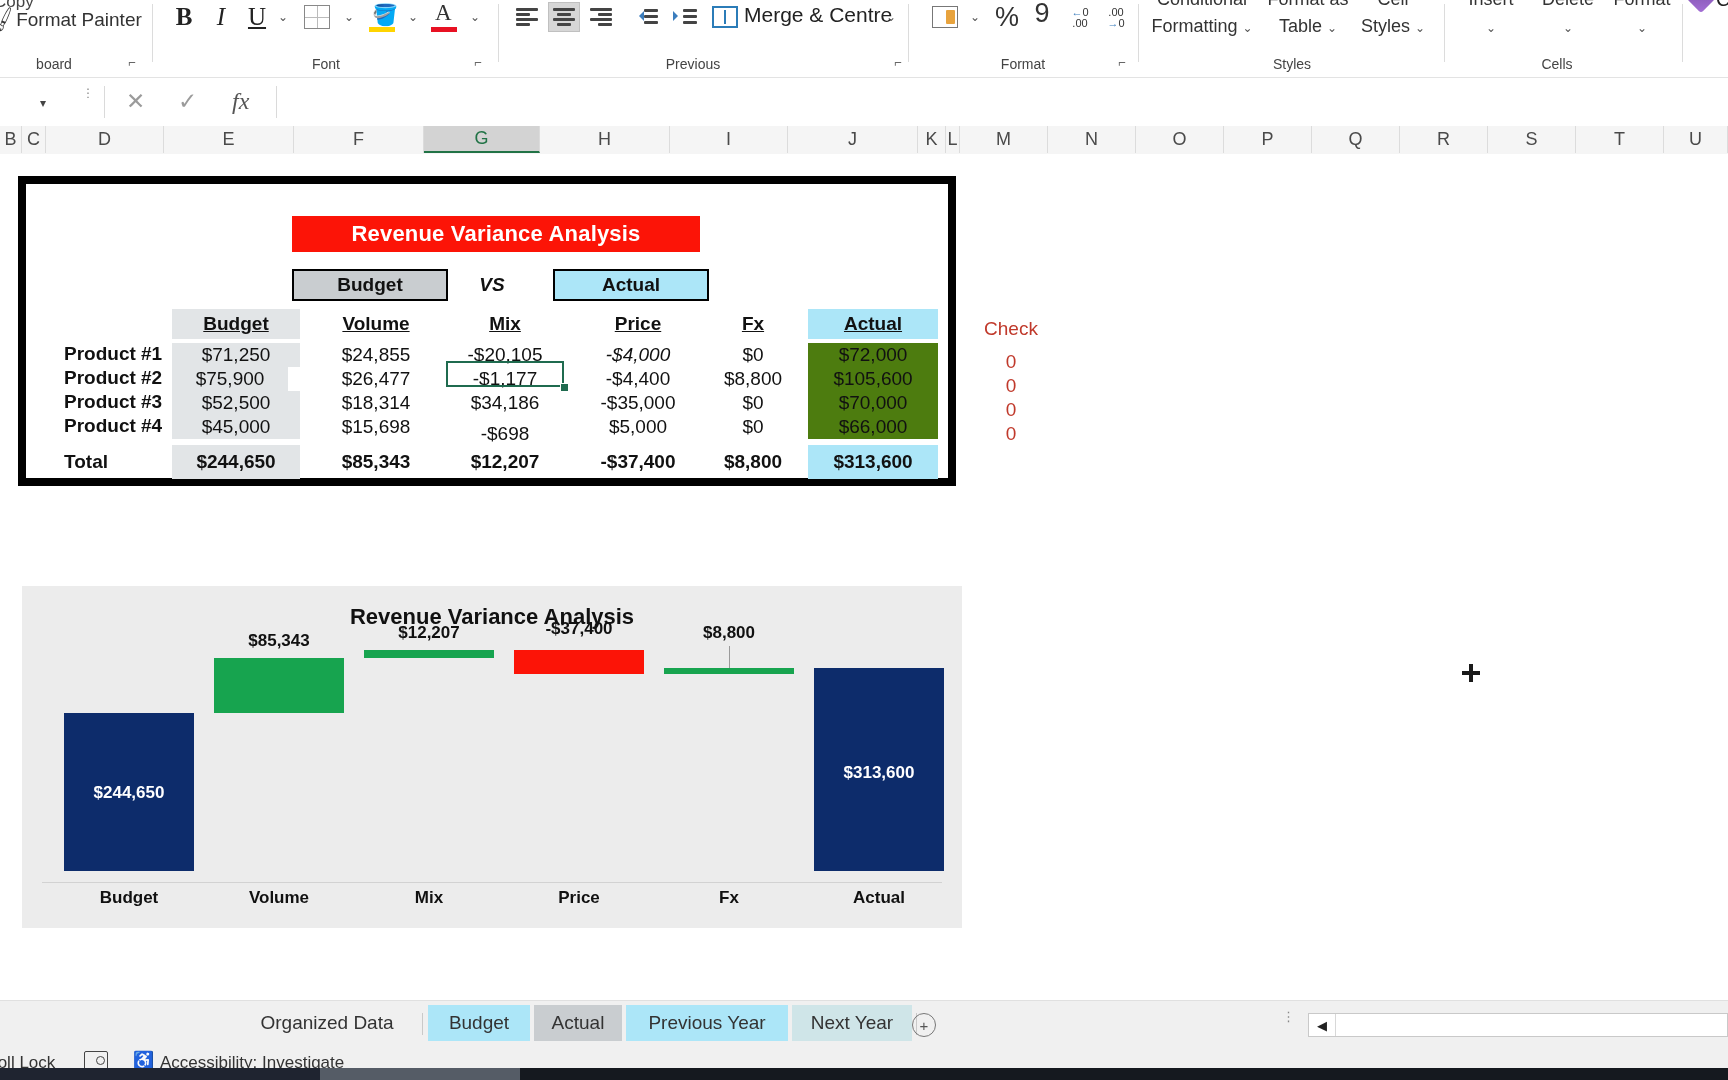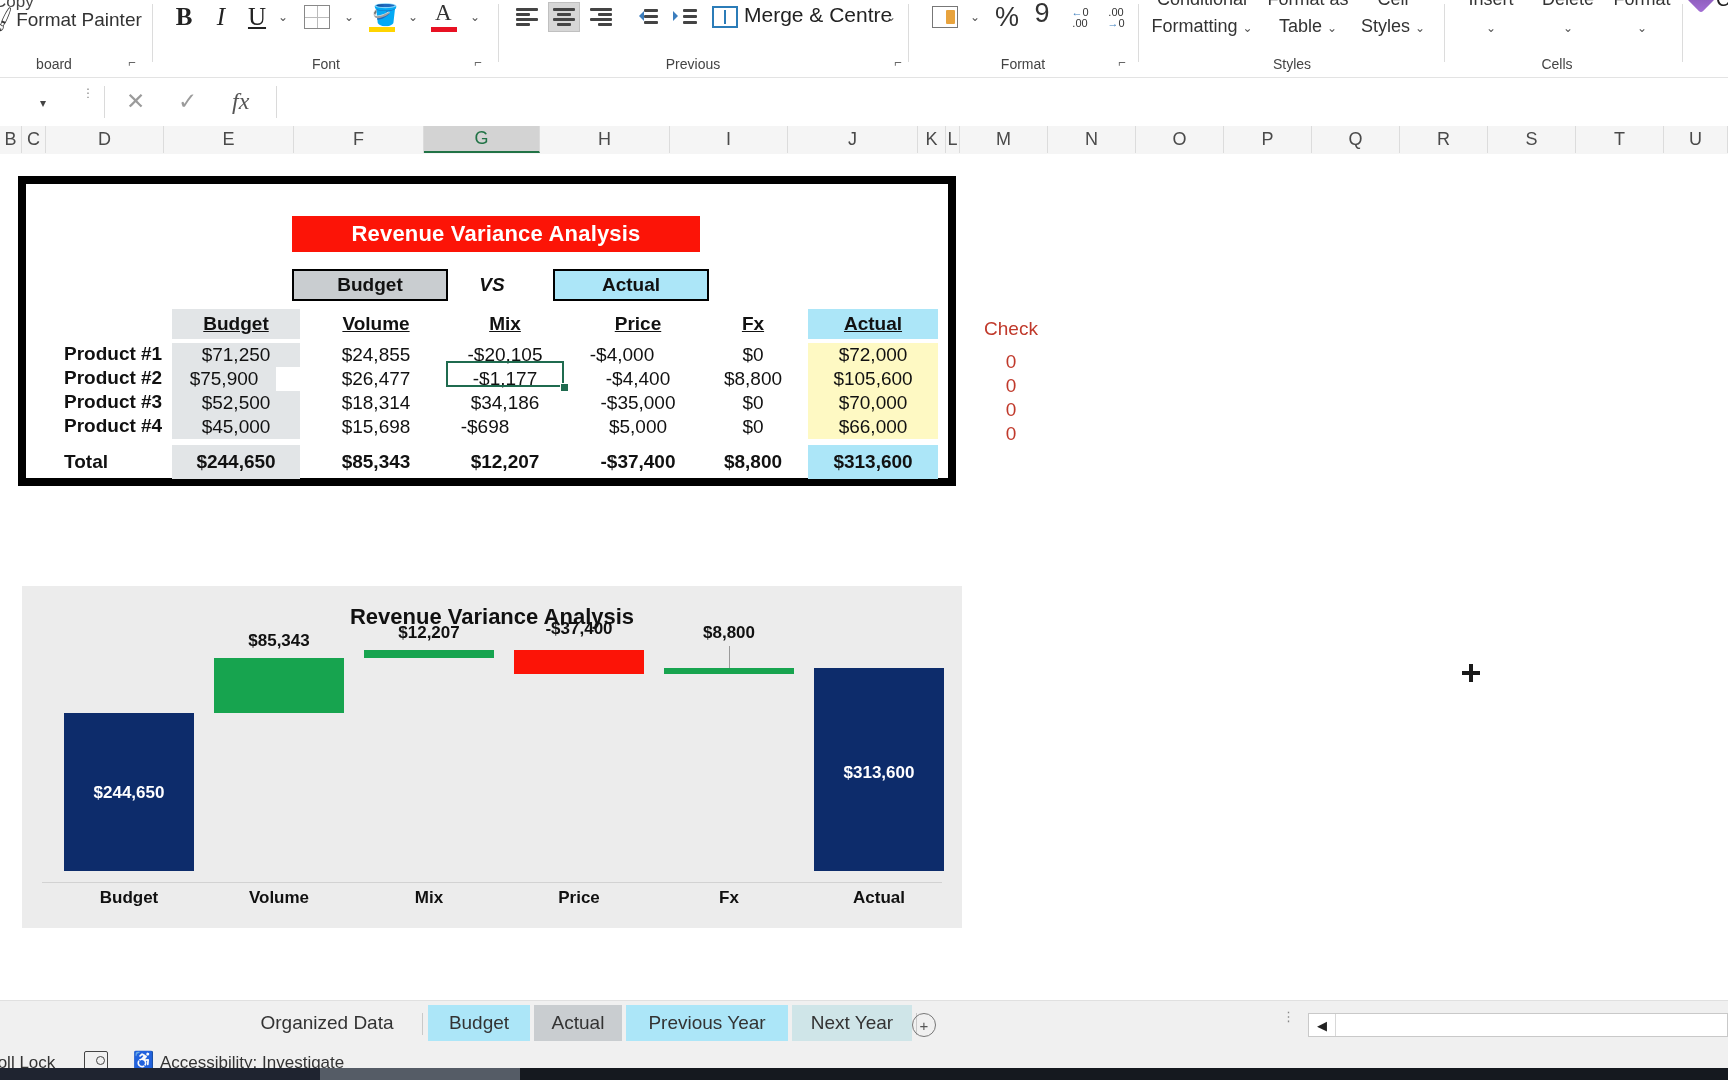--- a/index.html
+++ b/index.html
@@ -79,21 +79,21 @@
   .tbl{position:absolute;left:0;top:125px;width:100%;}
   .hrow{position:relative;height:30px;}
   .th{position:absolute;font-size:19px;font-weight:bold;color:#111;text-decoration:underline;
       display:flex;align-items:center;justify-content:center;height:30px;}
   .th.shade{background:#e2e5e7;}
   .th.blue{background:#ace6f8;}
   .drow{position:relative;height:24px;}
   .rlab{position:absolute;left:38px;font-size:19px;font-weight:bold;color:#111;}
   .cell{position:absolute;font-size:19px;color:#111;display:flex;align-items:center;justify-content:center;height:24px;}
   .cell.shade{background:#e2e5e7;}
-  .cell.blue{background:#fef9c3;}
+  .cell.blue{background:#4d7c0f;}
   .trow{position:relative;height:34px;}
   .tcell{position:absolute;font-size:19px;font-weight:bold;color:#111;display:flex;align-items:center;justify-content:center;height:34px;}
   .tcell.shade{background:#e2e5e7;}
   .tcell.blue{background:#ace6f8;}
   .tlab{position:absolute;left:38px;font-size:19px;font-weight:bold;color:#111;top:6px;}
   .selbox{position:absolute;border:2px solid #1f6b4f;box-sizing:border-box;}
   .selhandle{position:absolute;width:7px;height:7px;background:#1f6b4f;border:1px solid #fff;}
 
   .check-col{position:absolute;left:966px;top:164px;width:90px;text-align:center;}
   .check-hdr{font-size:19px;color:#c0392b;}
@@ -351,28 +351,28 @@
           <div class="th" style="left:550px;width:124px;">Price</div>
           <div class="th" style="left:682px;width:90px;">Fx</div>
           <div class="th blue" style="left:782px;width:130px;">Actual</div>
         </div>
 
         <div class="drow" style="top:4px;">
           <div class="rlab">Product #1</div>
           <div class="cell shade" style="left:146px;width:128px;">$71,250</div>
           <div class="cell" style="left:288px;width:124px;">$24,855</div>
           <div class="cell" style="left:420px;width:118px;">-$20,105</div>
-          <div class="cell" style="left:534px;width:124px;">-$4,000</div>
+          <div class="cell" style="left:550px;width:124px;font-style:italic;">-$4,000</div>
           <div class="cell" style="left:682px;width:90px;">$0</div>
           <div class="cell blue" style="left:782px;width:130px;">$72,000</div>
         </div>
 
         <div class="drow" style="top:4px;text-align:right;">
           <div class="rlab">Product #2</div>
-          <div class="cell shade" style="left:146px;width:104px;">$75,900</div>
+          <div class="cell shade" style="left:146px;width:116px;">$75,900</div>
           <div class="cell" style="left:288px;width:124px;">$26,477</div>
           <div class="cell" style="left:420px;width:118px;">-$1,177</div>
           <div class="cell" style="left:550px;width:124px;">-$4,400</div>
           <div class="cell" style="left:682px;width:90px;">$8,800</div>
           <div class="cell blue" style="left:782px;width:130px;">$105,600</div>
         </div>
 
         <div class="drow" style="top:4px;">
           <div class="rlab">Product #3</div>
           <div class="cell shade" style="left:146px;width:128px;">$52,500</div>
@@ -380,21 +380,21 @@
           <div class="cell" style="left:420px;width:118px;text-align:center;">$34,186</div>
           <div class="cell" style="left:550px;width:124px;">-$35,000</div>
           <div class="cell" style="left:682px;width:90px;">$0</div>
           <div class="cell blue" style="left:782px;width:130px;">$70,000</div>
         </div>
 
         <div class="drow" style="top:4px;">
           <div class="rlab">Product #4</div>
           <div class="cell shade" style="left:146px;width:128px;">$45,000</div>
           <div class="cell" style="left:288px;width:124px;">$15,698</div>
-          <div class="cell" style="left:400px;width:118px;">-$698</div>
+          <div class="cell" style="left:420px;width:118px;margin-top:7px;">-$698</div>
           <div class="cell" style="left:550px;width:124px;">$5,000</div>
           <div class="cell" style="left:682px;width:90px;">$0</div>
           <div class="cell blue" style="left:782px;width:130px;">$66,000</div>
         </div>
 
         <div class="trow" style="top:10px;">
           <div class="tlab">Total</div>
           <div class="tcell shade" style="left:146px;width:128px;">$244,650</div>
           <div class="tcell" style="left:288px;width:124px;">$85,343</div>
           <div class="tcell" style="left:420px;width:118px;">$12,207</div>

